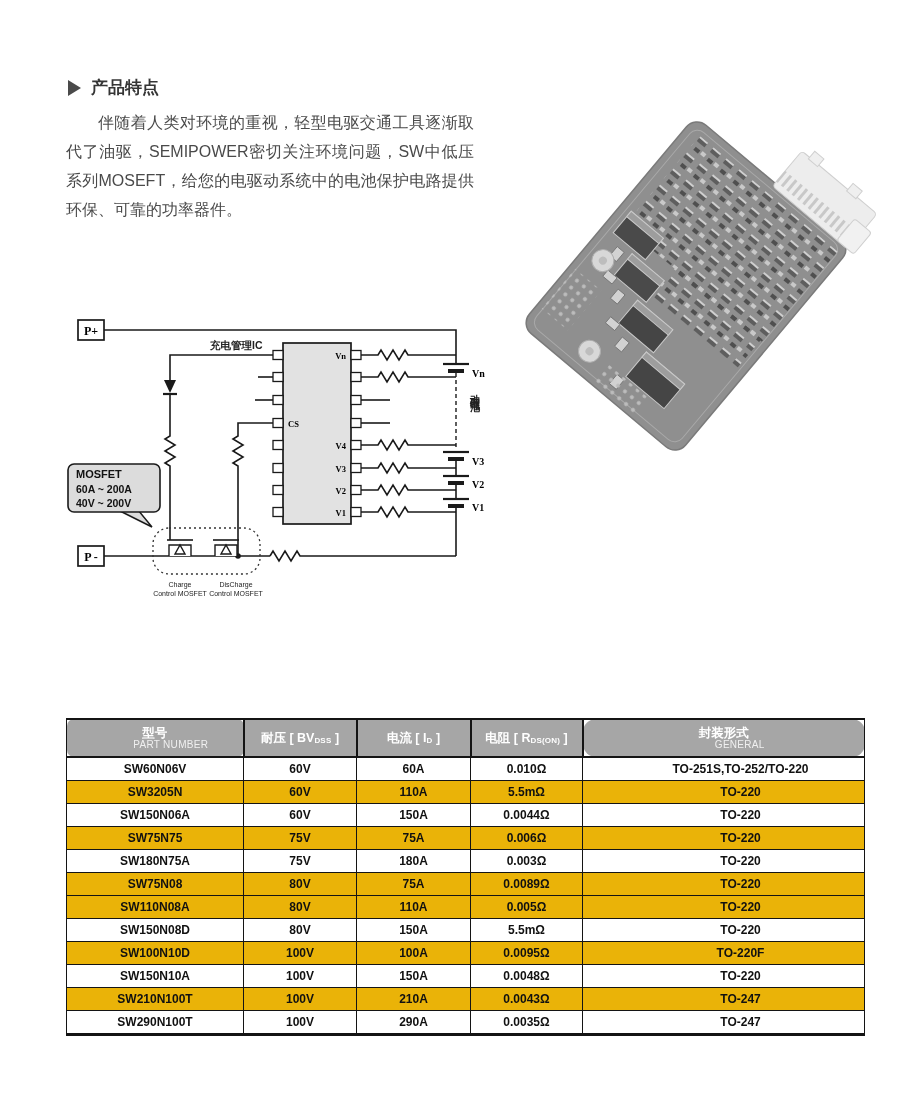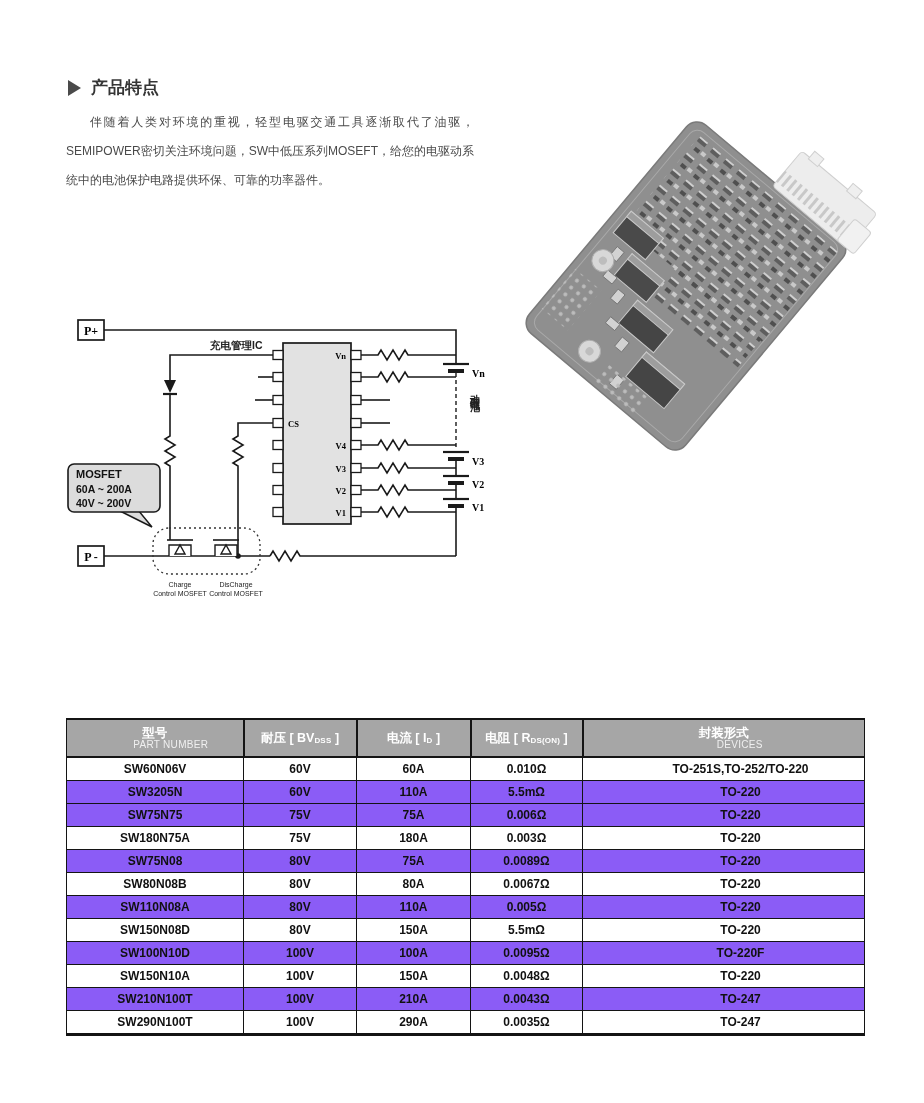--- a/index.html
+++ b/index.html
@@ -9,50 +9,50 @@
   }
   
   .sec-head{position:absolute;display:flex;align-items:flex-start;}
   .tri{width:13px;height:16px;background:#4a4a4a;clip-path:polygon(0 0,100% 50%,0 100%);margin-right:10px;margin-top:2px;flex:0 0 auto;}
   .sec-title{font-size:17px;font-weight:bold;color:#353535;line-height:20px;}
   .sec-title2{font-size:18px;font-weight:bold;color:#353535;line-height:20px;}
   .sec-sub{font-size:9px;color:#8f8f8f;letter-spacing:.4px;margin-top:3px;}
   
   #intro{
     position:absolute;left:66px;top:92px;width:408px;
-    font-size:12px;line-height:29px;color:#4a4a4a;text-align:justify;text-indent:2em;
+    font-size:16px;line-height:29px;color:#4a4a4a;text-align:justify;text-indent:2em;
   }
   
   #circuit{position:absolute;left:60px;top:300px;}
   #pcb{position:absolute;left:500px;top:92px;}
   svg text{font-family:"Liberation Serif","DejaVu Serif",serif;}
   svg text.sans{font-family:"Liberation Sans","DejaVu Sans",sans-serif;}
   .vtext{writing-mode:vertical-rl;letter-spacing:2px;}
   
   #mos-table{
     position:absolute;left:66px;top:702px;width:798px;
     border-collapse:collapse;table-layout:fixed;
     border-left:1.5px solid #141414;border-right:1.5px solid #141414;
     border-top:2px solid #141414;border-bottom:3px solid #141414;
   }
   #mos-table th{
     background:#a6a6a6;color:#ffffff;font-weight:bold;font-size:12.5px;
     height:36px;text-align:center;vertical-align:middle;
     border:2px solid #141414;border-top:none;padding:0;
   }
-  #mos-table th:first-child{border-left:none;}
-  #mos-table th:last-child{border-right:none;}
+  #mos-table th:first-child{border-left:none;border-radius:7px;}
+  #mos-table th:last-child{border-right:none;border-radius:13px;}
   #mos-table td{
     height:20px;text-align:center;vertical-align:middle;
     font-size:12px;font-weight:600;color:#111111;
     border:1.8px solid #141414;padding:1px 2px;
   }
   #mos-table td:first-child{border-left:none;}
   #mos-table td:last-child{border-right:none;padding-left:36px;}
-  #mos-table tr.alt td{background:#8b5cf6;}
+  #mos-table tr.alt td{background:#eab308;}
   .h-main{font-size:12.5px;line-height:14px;}
   .h-sub{font-size:10px;font-weight:normal;color:#f0f0f0;line-height:10px;letter-spacing:.3px;padding-left:32px;}
   .subsc{font-size:8px;vertical-align:-1px;letter-spacing:.2px;text-align:center;}
 </style>
 </head>
 <body>
 
 <div id="page">
 
   <div class="sec-head" style="left:68px;top:62px;">
@@ -243,65 +243,65 @@
       <tr>
         <th>
           <div class="h-main">型号</div>
           <div class="h-sub">PART NUMBER</div>
         </th>
         <th><span>耐压 [ BV</span><span class="subsc">DSS</span><span> ]</span></th>
         <th><span>电流 [ I</span><span class="subsc">D</span><span> ]</span></th>
         <th><span>电阻 [ R</span><span class="subsc">DS(ON)</span><span> ]</span></th>
         <th>
           <div class="h-main">封装形式</div>
-          <div class="h-sub">DEVICES</div>
+          <div class="h-sub">GENERAL</div>
         </th>
       </tr>
     </thead>
     <tbody>
         <tr>
           <td>SW60N06V</td>
           <td>60V</td>
           <td>60A</td>
           <td>0.010Ω</td>
           <td>TO-251S,TO-252/TO-220</td>
         </tr>
         <tr class="alt">
           <td>SW3205N</td>
           <td>60V</td>
           <td>110A</td>
           <td>5.5mΩ</td>
           <td>TO-220</td>
         </tr>
+        <tr>
+          <td>SW150N06A</td>
+          <td>60V</td>
+          <td>150A</td>
+          <td>0.0044Ω</td>
+          <td>TO-220</td>
+        </tr>
         <tr class="alt">
           <td>SW75N75</td>
           <td>75V</td>
           <td>75A</td>
           <td>0.006Ω</td>
           <td>TO-220</td>
         </tr>
         <tr>
           <td>SW180N75A</td>
           <td>75V</td>
           <td>180A</td>
           <td>0.003Ω</td>
           <td>TO-220</td>
         </tr>
         <tr class="alt">
           <td>SW75N08</td>
           <td>80V</td>
           <td>75A</td>
           <td>0.0089Ω</td>
-          <td>TO-220</td>
-        </tr>
-        <tr>
-          <td>SW80N08B</td>
-          <td>80V</td>
-          <td>80A</td>
-          <td>0.0067Ω</td>
           <td>TO-220</td>
         </tr>
         <tr class="alt">
           <td>SW110N08A</td>
           <td>80V</td>
           <td>110A</td>
           <td>0.005Ω</td>
           <td>TO-220</td>
         </tr>
         <tr>

